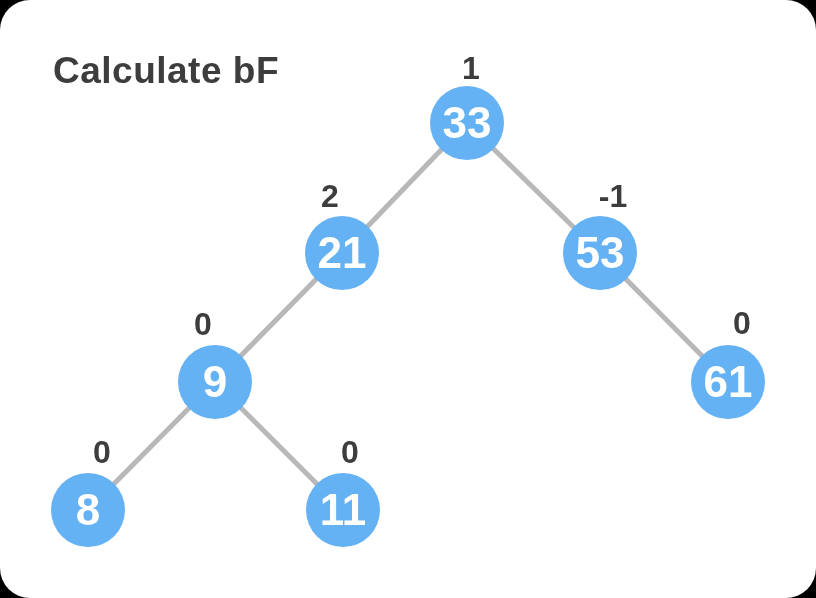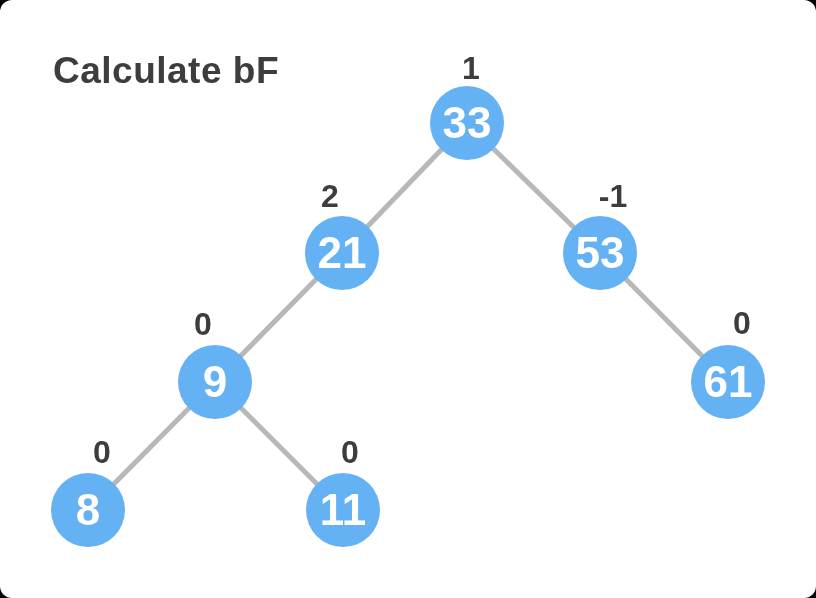--- a/index.html
+++ b/index.html
@@ -8,21 +8,21 @@
     background: #000000;
     width: 816px;
     height: 598px;
     font-family: "Liberation Sans", sans-serif;
   }
   .card {
     position: relative;
     width: 816px;
     height: 598px;
     background: #ffffff;
-    border-radius: 12px;
+    border-radius: 30px;
     overflow: hidden;
   }
   .title {
     position: absolute;
     left: 53px;
     top: 52px;
     font-size: 37px;
     font-weight: bold;
     color: #3d3d3d;
     letter-spacing: 0.5px;

